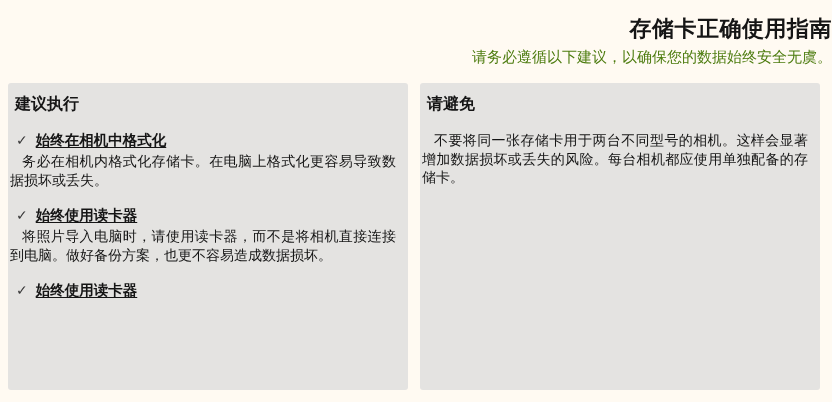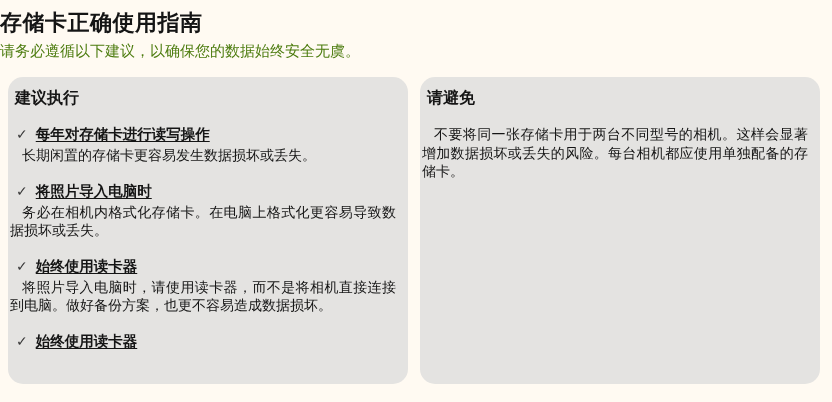--- a/index.html
+++ b/index.html
@@ -8,22 +8,22 @@
   }
   body {
     width: 832px;
     height: 402px;
     background: #fffaf2;
     color: #151515;
     font-family: "Liberation Sans", sans-serif;
     overflow: hidden;
   }
   .page-header {
-    text-align: left;
-    padding-top: 10px;
+    text-align: right;
+    padding-top: 16px;
   }
   .page-title {
     margin: 0;
     font-size: 22px;
     line-height: 26px;
     font-weight: bold;
     letter-spacing: 0.5px;
   }
   .page-subtitle {
     margin: 5px 0 0 0;
@@ -34,21 +34,21 @@
   .columns {
     display: flex;
     gap: 12px;
     margin: 17px 12px 0 8px;
   }
   .panel {
     flex: 1;
     box-sizing: border-box;
     height: 307px;
     background: #e4e3e1;
-    border-radius: 15px;
+    border-radius: 3px;
     padding: 11px 12px 12px 2px;
     overflow: hidden;
   }
   .panel-title {
     margin: 0 0 0 5px;
     font-size: 16px;
     line-height: 20px;
     font-weight: bold;
   }
   .item {
@@ -88,27 +88,23 @@
   <header class="page-header">
     <h1 class="page-title">存储卡正确使用指南</h1>
     <p class="page-subtitle">请务必遵循以下建议，以确保您的数据始终安全无虞。</p>
   </header>
 
   <div class="columns">
 
     <section class="panel">
       <h2 class="panel-title">建议执行</h2>
 
-      <div class="item">
-        <p class="item-head"><span class="check">✓</span><span class="item-title">每年对存储卡进行读写操作</span></p>
-        <p class="item-desc">长期闲置的存储卡更容易发生数据损坏或丢失。</p>
-      </div>
 
       <div class="item">
-        <p class="item-head"><span class="check">✓</span><span class="item-title">将照片导入电脑时</span></p>
+        <p class="item-head"><span class="check">✓</span><span class="item-title">始终在相机中格式化</span></p>
         <p class="item-desc">务必在相机内格式化存储卡。在电脑上格式化更容易导致数据损坏或丢失。</p>
       </div>
 
       <div class="item">
         <p class="item-head"><span class="check">✓</span><span class="item-title">始终使用读卡器</span></p>
         <p class="item-desc">将照片导入电脑时，请使用读卡器，而不是将相机直接连接到电脑。做好备份方案，也更不容易造成数据损坏。</p>
       </div>
 
       <div class="item">
         <p class="item-head"><span class="check">✓</span><span class="item-title">始终使用读卡器</span></p>

